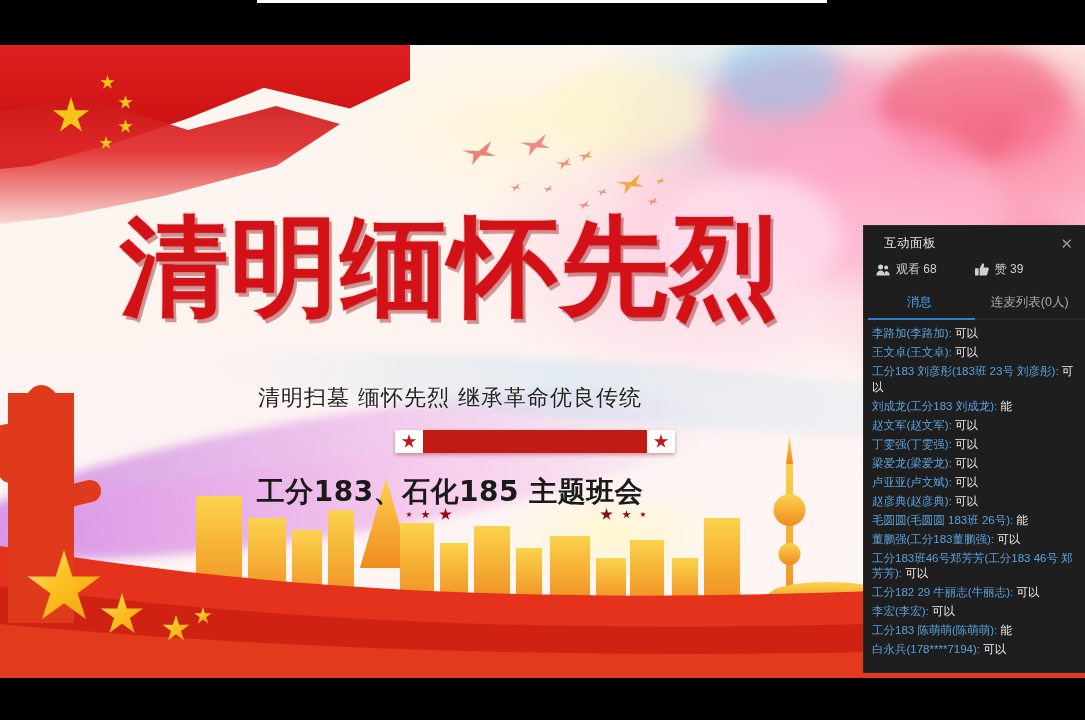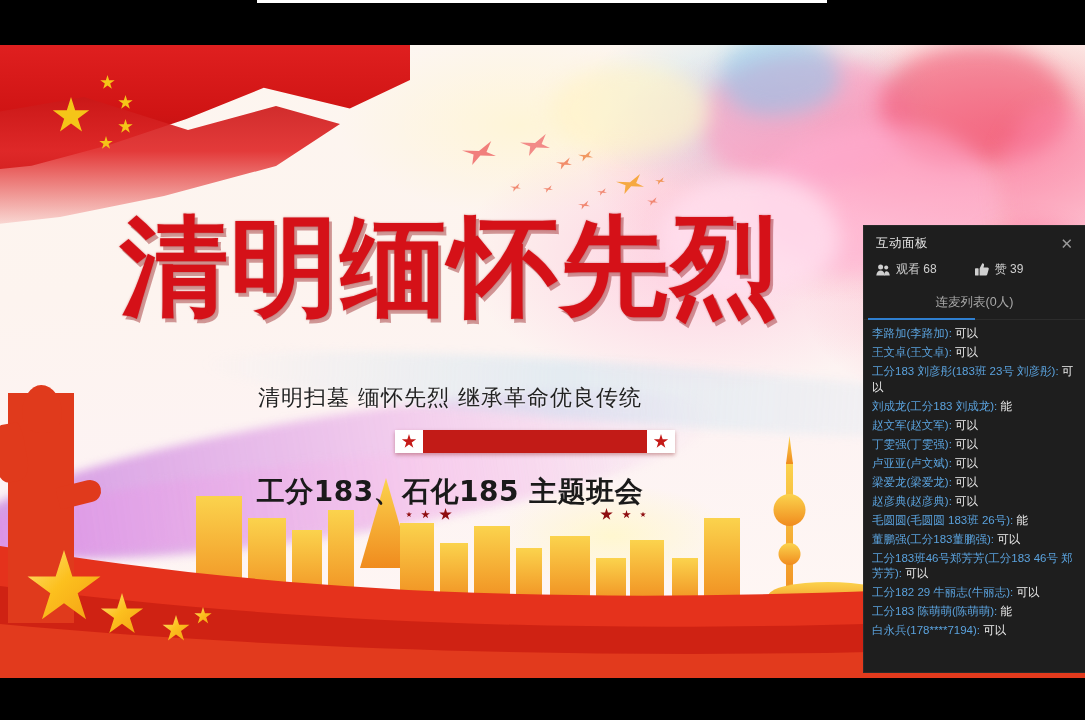--- a/index.html
+++ b/index.html
@@ -139,21 +139,21 @@
   
   .panel {
     position:absolute; left:864px; top:226px; width:221px; height:446px;
     background:#1e1e1e; color:#d8d8d8;
     display:flex; flex-direction:column;
     font-size:12px;
     box-shadow:0 0 0 1px #2a2a2a;
   }
   .panel-header {
     display:flex; align-items:center; justify-content:space-between;
-    padding:9px 10px 6px 12px;
+    padding:9px 10px 6px 20px;
   }
   .panel-title { font-size:12.5px; color:#e6e6e6; font-weight:500; letter-spacing:.5px; }
   .panel-close { color:#9a9a9a; font-size:15px; line-height:1; cursor:pointer; padding:0 2px; }
   .panel-stats { display:flex; align-items:flex-start; padding:3px 12px 9px 12px; gap:38px; }
   .stat { display:flex; align-items:center; gap:6px; color:#d0d0d0; font-size:12px; }
   .stat svg { display:block; }
   .panel-tabs {
     display:flex; border-bottom:1px solid #2c2c2c; position:relative;
   }
   .tab {
@@ -328,36 +328,38 @@
       <span class="stat">
         <svg width="14" height="13" viewBox="0 0 14 13">
           <rect x="0" y="5.2" width="3.6" height="7.4" rx="0.7" fill="#d0d0d0"></rect>
           <path d="M4.6 5.4 L7.2 0.4 C8.6 0.2 9.3 1.2 9.0 2.6 L8.5 4.6 L12.6 4.6 C13.5 4.6 14 5.4 13.7 6.2 L12.3 11.3 C12.1 12.1 11.5 12.6 10.7 12.6 L4.6 12.6 Z" fill="#d0d0d0"></path>
         </svg>
         <span>赞 39</span>
       </span>
     </div>
 
     <div class="panel-tabs">
+      <div class="tab active">消息</div>
       <div class="tab">连麦列表(0人)</div>
       <div class="tab-underline"></div>
     </div>
 
     <div class="panel-body" id="msg-list">
         <div class="msg"><span class="who">李路加(李路加): </span><span class="txt">可以</span></div>
         <div class="msg"><span class="who">王文卓(王文卓): </span><span class="txt">可以</span></div>
         <div class="msg"><span class="who">工分183 刘彦彤(183班 23号 刘彦彤): </span><span class="txt">可以</span></div>
         <div class="msg"><span class="who">刘成龙(工分183 刘成龙): </span><span class="txt">能</span></div>
         <div class="msg"><span class="who">赵文军(赵文军): </span><span class="txt">可以</span></div>
         <div class="msg"><span class="who">丁雯强(丁雯强): </span><span class="txt">可以</span></div>
+        <div class="msg"><span class="who">梁爱龙(梁爱龙): </span><span class="txt">可以</span></div>
         <div class="msg"><span class="who">卢亚亚(卢文斌): </span><span class="txt">可以</span></div>
-        <div class="msg"><span class="who">梁爱龙(梁爱龙): </span><span class="txt">可以</span></div>
         <div class="msg"><span class="who">赵彦典(赵彦典): </span><span class="txt">可以</span></div>
         <div class="msg"><span class="who">毛圆圆(毛圆圆 183班 26号): </span><span class="txt">能</span></div>
         <div class="msg"><span class="who">董鹏强(工分183董鹏强): </span><span class="txt">可以</span></div>
         <div class="msg"><span class="who">工分183班46号郑芳芳(工分183 46号 郑芳芳): </span><span class="txt">可以</span></div>
         <div class="msg"><span class="who">工分182  29  牛丽志(牛丽志): </span><span class="txt">可以</span></div>
+        <div class="msg"><span class="who">李宏(李宏): </span><span class="txt">可以</span></div>
         <div class="msg"><span class="who">工分183  陈萌萌(陈萌萌): </span><span class="txt">能</span></div>
         <div class="msg"><span class="who">白永兵(178****7194): </span><span class="txt">可以</span></div>
       </div>
   </div>
 
 </div>
 
 </body></html>

